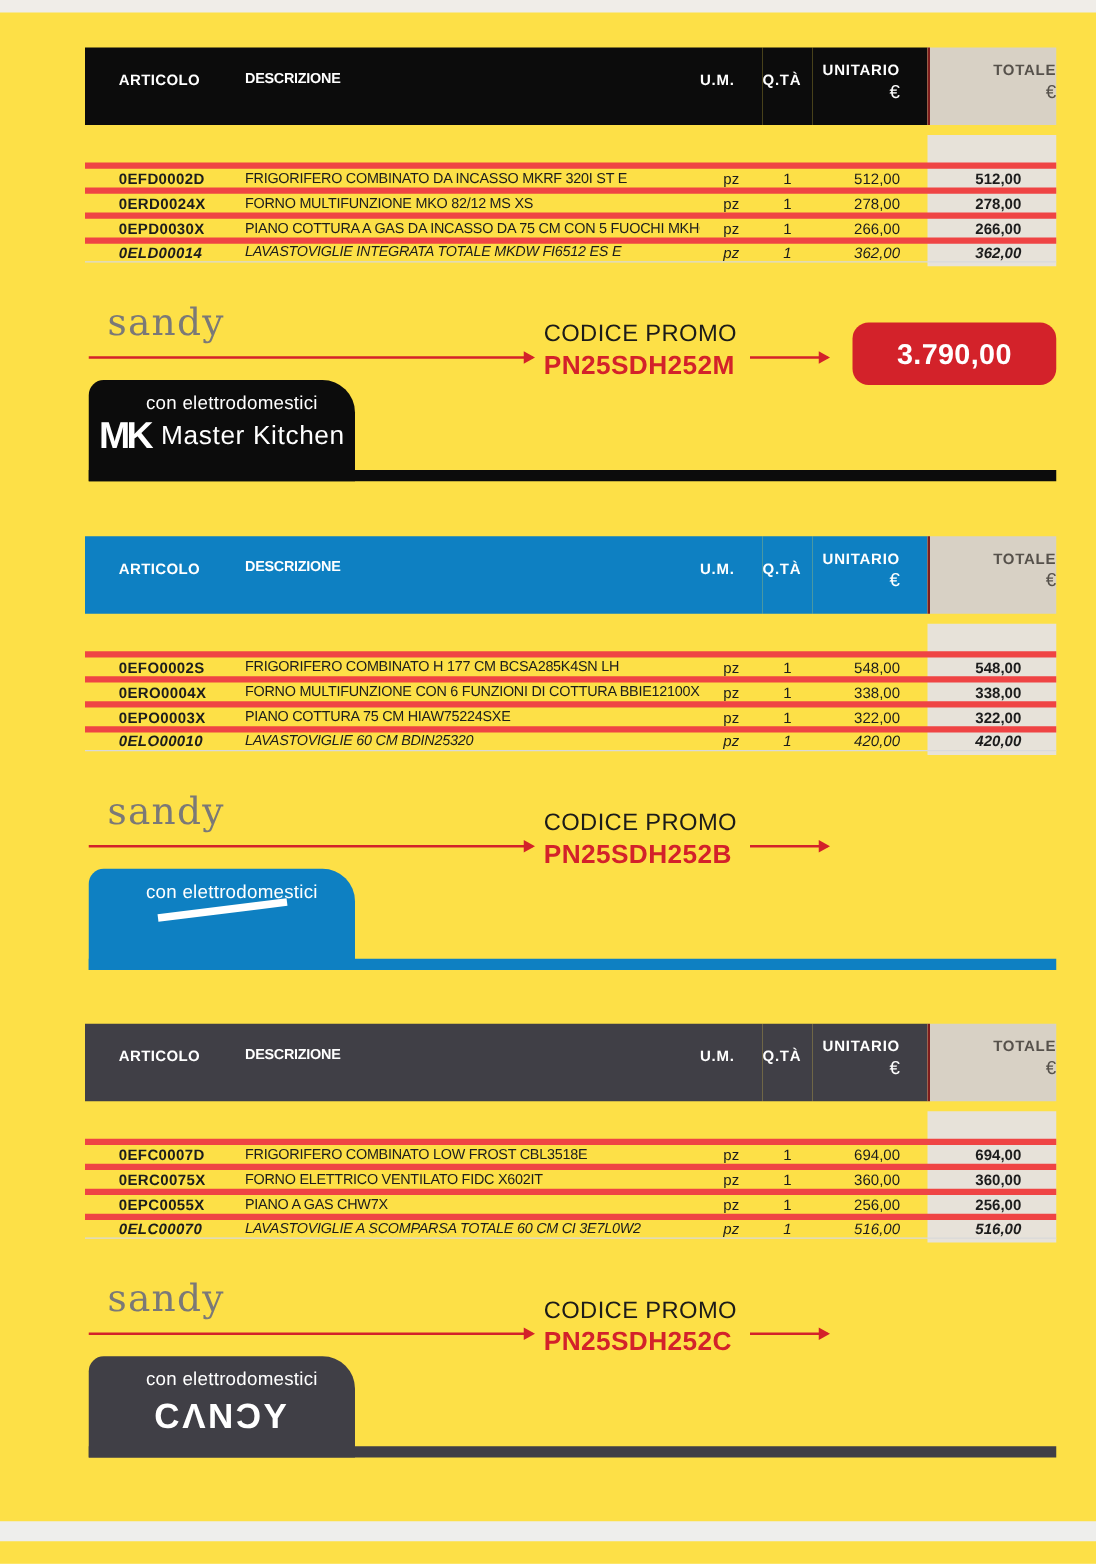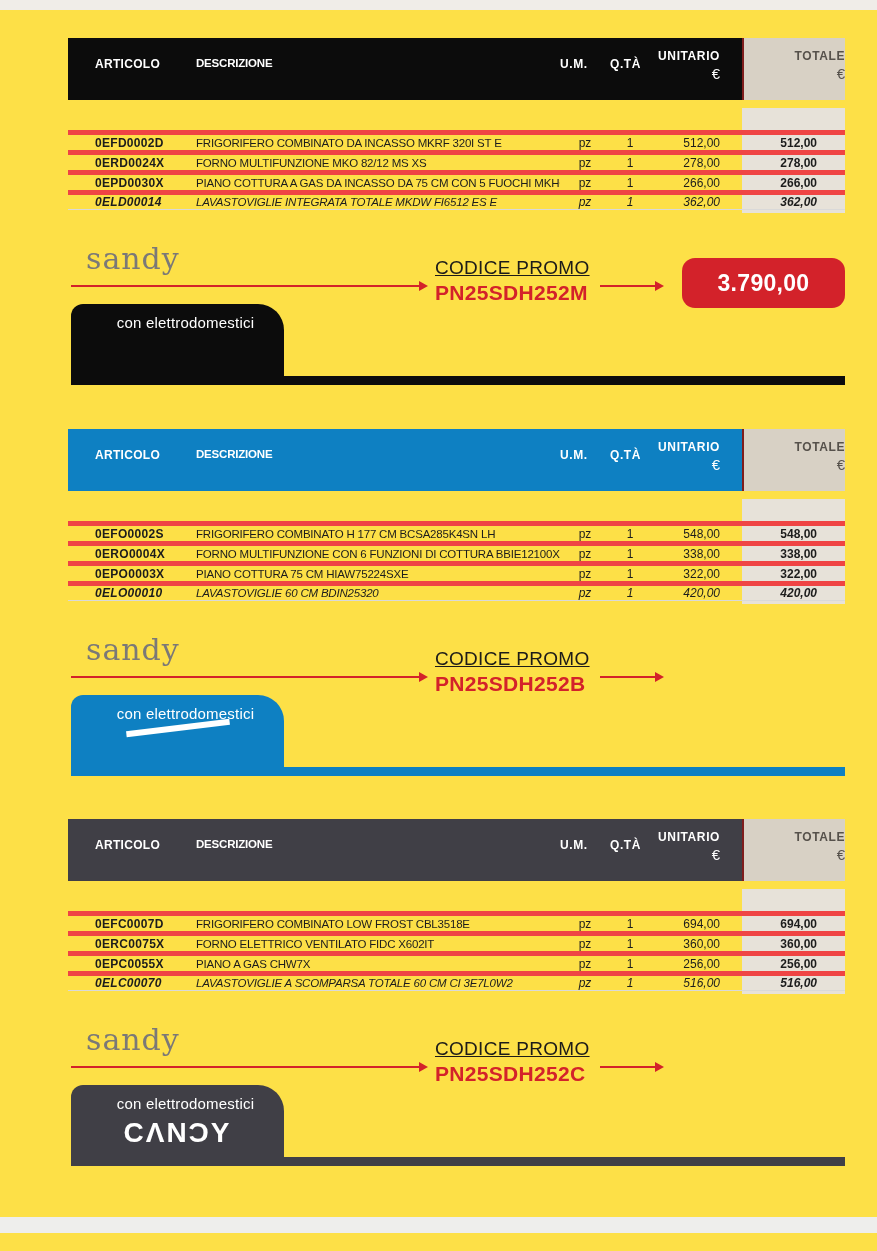--- a/index.html
+++ b/index.html
@@ -41,21 +41,21 @@
   .promo-row { position:relative; height:62px; margin-top:36px; }
   .sandy { position:absolute; left:2px; top:-2px; font-family:"DejaVu Serif", serif;
            font-size:30px; color:#7b7977; letter-spacing:1px; line-height:1;margin-left:16px; }
   .arrow { position:absolute; height:2px; background:#d3222a; top:39px; }
   .arrow::after { content:""; position:absolute; right:-2px; top:-4px; width:0; height:0;
                   border-left:9px solid #d3222a; border-top:5px solid transparent;
                   border-bottom:5px solid transparent; }
   .arrow.long { left:3px; width:355px; }
   .arrow.short { left:532px; width:62px; }
   .codice { position:absolute; left:367px; top:11px; }
-  .codice-label { font-size:19px; color:#1c1b19; letter-spacing:0.3px;text-decoration:underline; }
+  .codice-label { font-size:19px; color:#1c1b19; letter-spacing:0.3px; }
   .codice-code { font-size:21px; font-weight:bold; color:#d3222a; letter-spacing:0.3px; margin-top:2px; }
   .badge { position:absolute; left:614px; top:12px; width:163px; height:50px; background:#d3222a;
            border-radius:13px; color:#fff; font-weight:bold; font-size:23px; display:flex;
            align-items:center; justify-content:center; letter-spacing:0.3px; }
 
   
   .brand-strip { position:relative; height:81px; margin-top:-4px; }
   .strip-bar { position:absolute; left:3px; right:0; bottom:0; height:9px; background:var(--accent); }
   .brand-box { position:absolute; left:3px; top:0; width:213px; height:81px; background:var(--accent);
                border-radius:12px 26px 0 0; color:#fff; text-align:center; }
@@ -134,20 +134,24 @@
           <div class="codice-label">CODICE PROMO</div>
           <div class="codice-code">PN25SDH252M</div>
         </div>
         <div class="arrow short"></div>
         <div class="badge">3.790,00</div>
       </div>
       <div class="brand-strip">
         <div class="strip-bar"></div>
         <div class="brand-box">
           <div class="con-label">con elettrodomestici</div>
+          <div class="logo-row">
+            <span class="mk-mono">MK</span>
+            <span class="mk-name">Master Kitchen</span>
+          </div>
         </div>
       </div>
     </section>
 
     <section class="promo-section s1" style="--accent: #0e80c2;">
       <div class="ptable">
         <div class="thead">
           <div class="th c-code">ARTICOLO</div>
           <div class="th c-desc">DESCRIZIONE</div>
           <div class="th c-um">U.M.</div>

